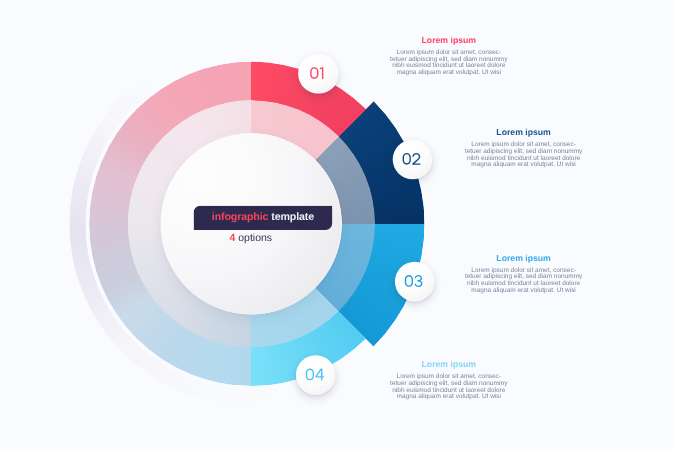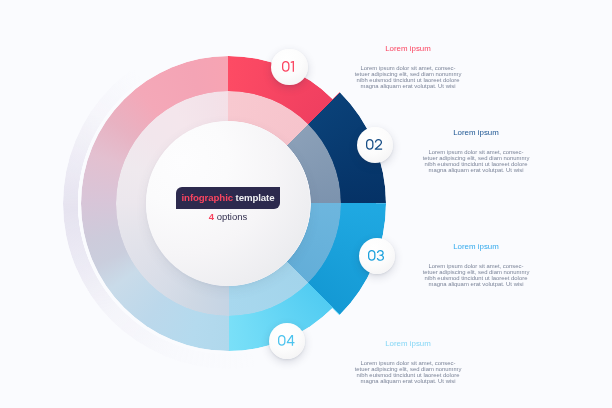--- a/index.html
+++ b/index.html
@@ -42,21 +42,21 @@
     background:radial-gradient(circle at 22% 24%, #fdfdfe 0%, #fbfbfc 26%, #f6f5f7 52%, #eeeeF1 74%, #e6e8ea 94%, #e2e5e8 100%);
     box-shadow:0 4px 12px rgba(72,78,104,.085), 0 1px 3px rgba(72,78,104,.04);}
 
   .num-circle{position:absolute;width:36.6px;height:36.6px;border-radius:50%;
     display:flex;align-items:center;justify-content:center;
     background:radial-gradient(circle at 40% 28%, #ffffff 0%, #fcfcfc 50%, #f1f0f1 100%);
     box-shadow:0 3px 8px rgba(40,50,80,.17), 0 1px 2px rgba(40,50,80,.09);}
   .glyphs{display:block;height:10.8px;width:auto;overflow:visible;position:relative;top:-0.7px;}
 
   .txt-block{position:absolute;text-align:center;width:112px;will-change:transform;}
-  .txt-head{font-size:7.9px;font-weight:400;margin:12px;line-height:9px;}
+  .txt-head{font-size:7.9px;font-weight:700;margin:0;line-height:9px;}
   .txt-body{font-size:5.9px;line-height:6.1px;color:#7b8498;margin:3.7px 0 0 0;}
 
   .badge{position:absolute;display:flex;align-items:center;justify-content:center;
     border-radius:6px 0 6px 0;background:#2d2a4e;white-space:nowrap;will-change:transform;}
   .badge .b1{color:#f8445f;font-weight:700;font-size:9.7px;letter-spacing:-.12px;}
   .badge .b2{color:#f0f0f3;font-weight:700;font-size:9.7px;letter-spacing:-.12px;}
   .opts{position:absolute;text-align:center;font-size:9.5px;color:#33304f;white-space:nowrap;will-change:transform;}
   .opts .n{color:#f8445f;font-weight:700;}
 </style>
 </head>
@@ -105,21 +105,21 @@
     <svg class="glyphs" viewBox="0 0 168 100" fill="#4cc3ee" style="width: 17.976px;">
         <g transform="translate(0,0)">
           <path d="M35 0 C54.3 0 70 15.7 70 35 L70 65 C70 84.3 54.3 100 35 100 C15.7 100 0 84.3 0 65 L0 35 C0 15.7 15.7 0 35 0 Z M35 12 C22.3 12 12 22.3 12 35 L12 65 C12 77.7 22.3 88 35 88 C47.7 88 58 77.7 58 65 L58 35 C58 22.3 47.7 12 35 12 Z"></path>
         </g>
         <g transform="translate(82,0)">
           <path d="M47 0 L59 0 L59 66 L72 66 L72 77 L59 77 L59 100 L47 100 L47 77 L0 77 L0 66 L44 0 Z M47 66 L47 17 L14 66 Z"></path>
         </g>
       </svg>
   </div>
 
-  <div class="badge" style="left:175.7px;top:186.9px;width:104px;height:21.5px;">
+  <div class="badge" style="left:175.7px;top:186.9px;width:126px;height:21.5px;">
     <span class="b1">infographic</span>
       <span class="b2">&nbsp;template</span>
   </div>
   <div class="opts" style="left:178px;top:210.6px;width:100px;">
     <span class="n">4</span><span> options</span>
   </div>
 
   <div class="txt-block" style="left:352px;top:32px;">
     <div class="txt-head" style="color:#fb4460">Lorem ipsum</div>
     <div class="txt-body">

